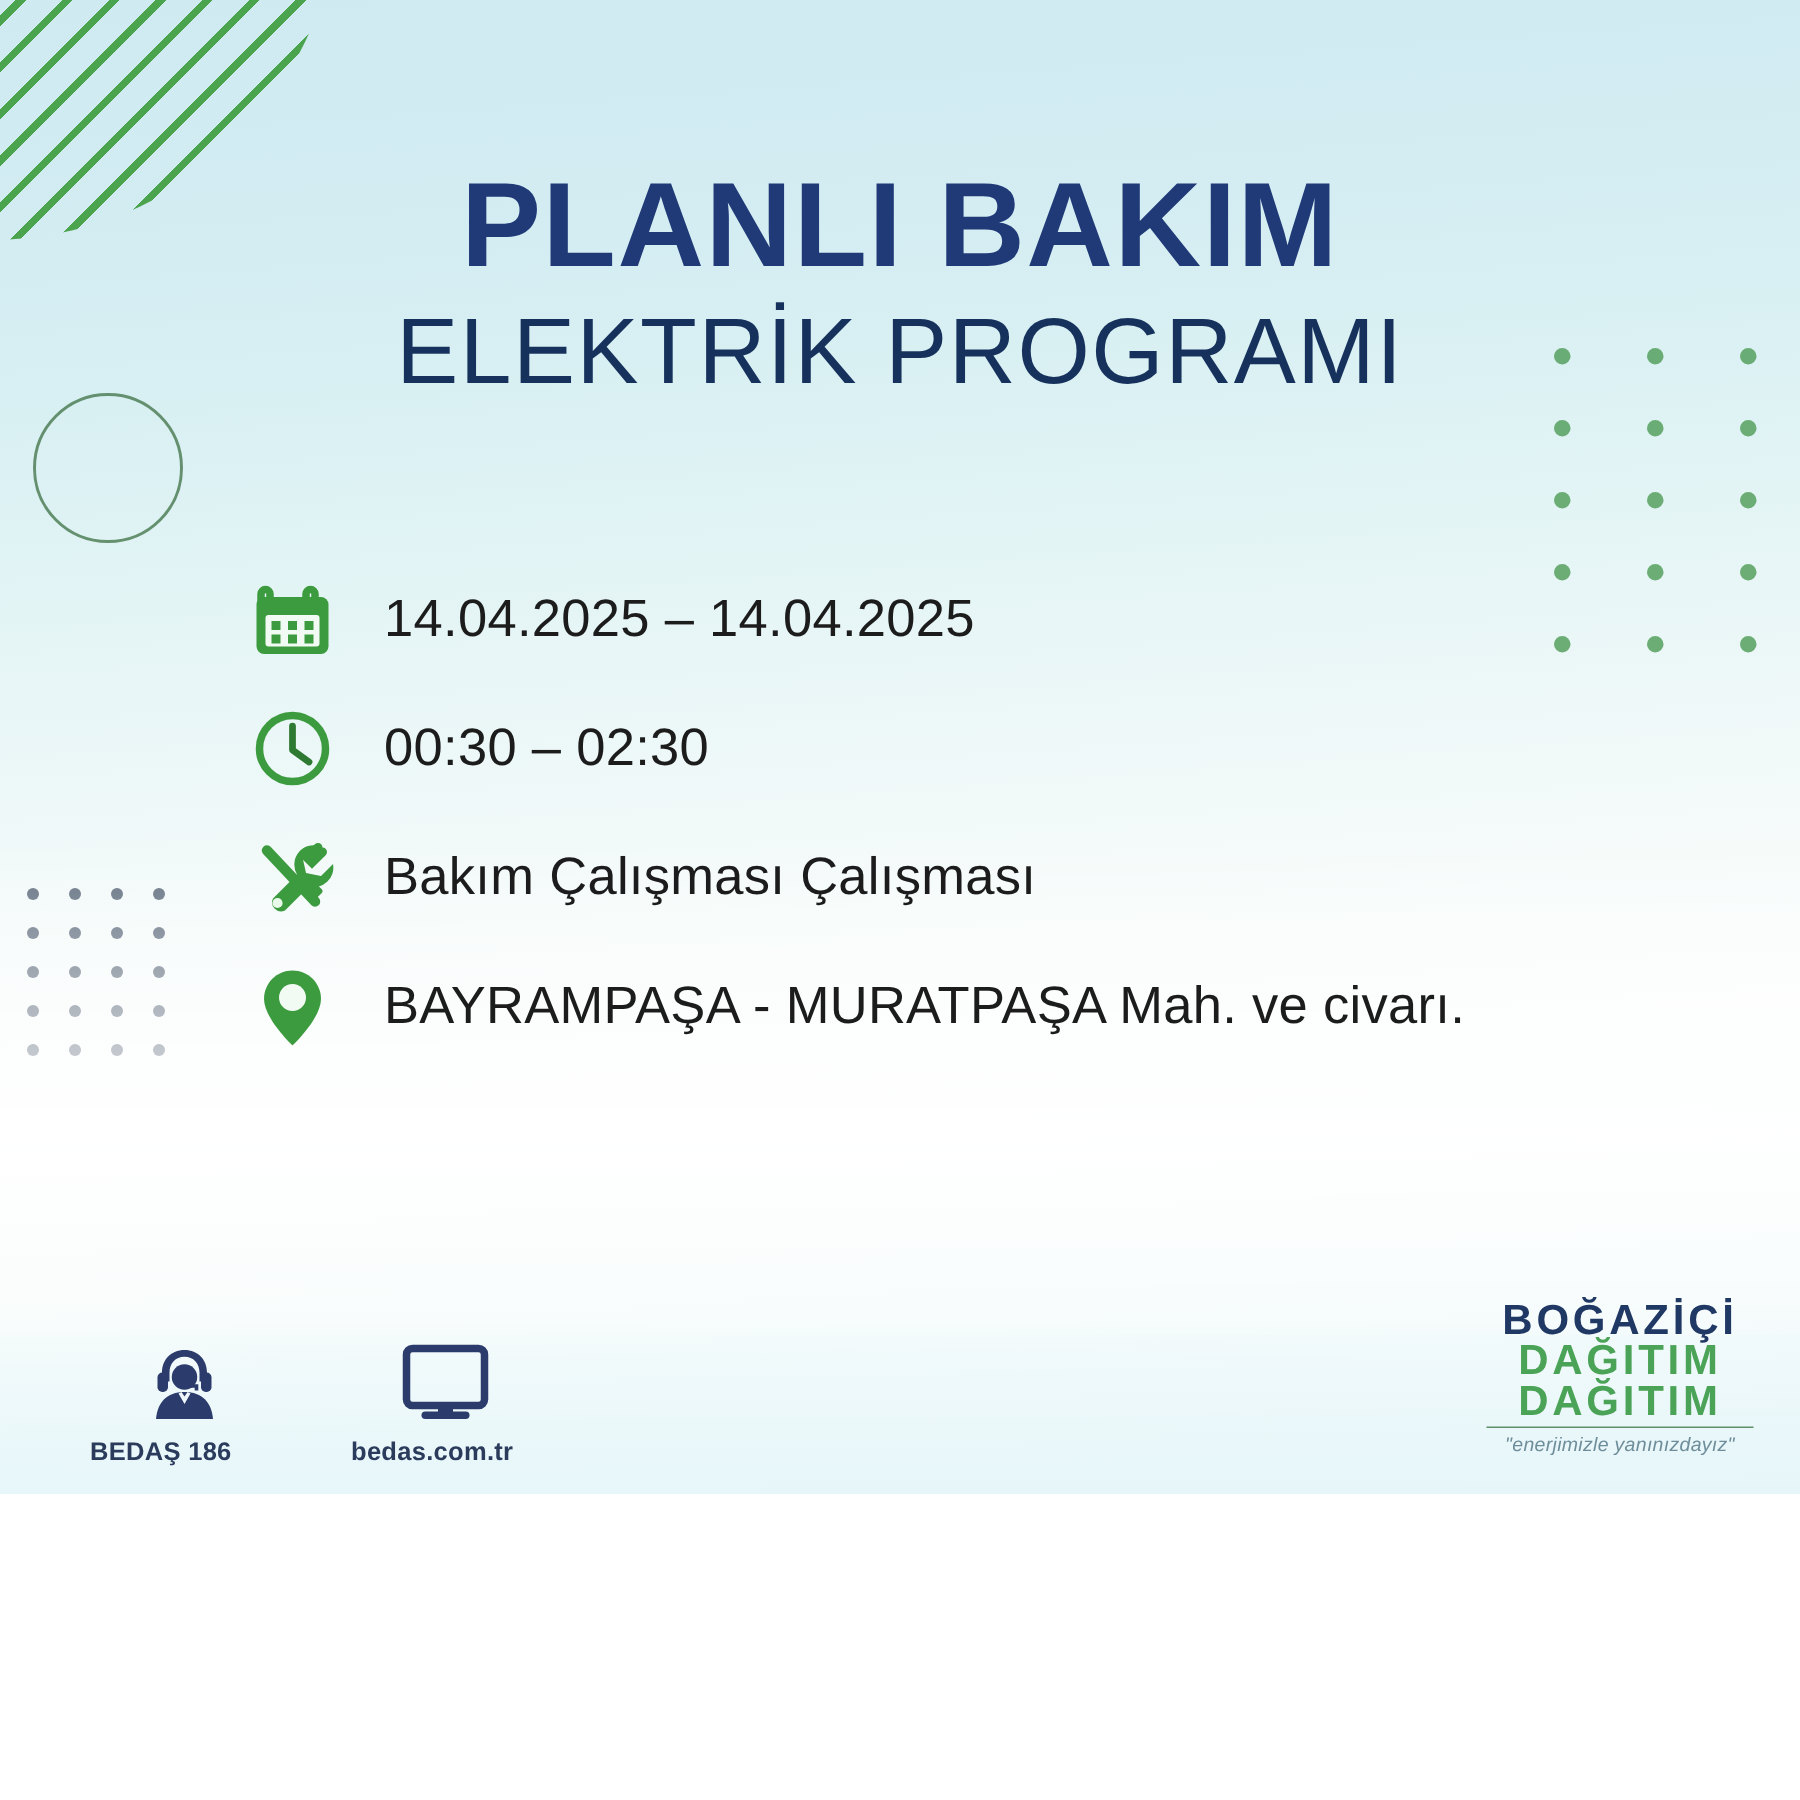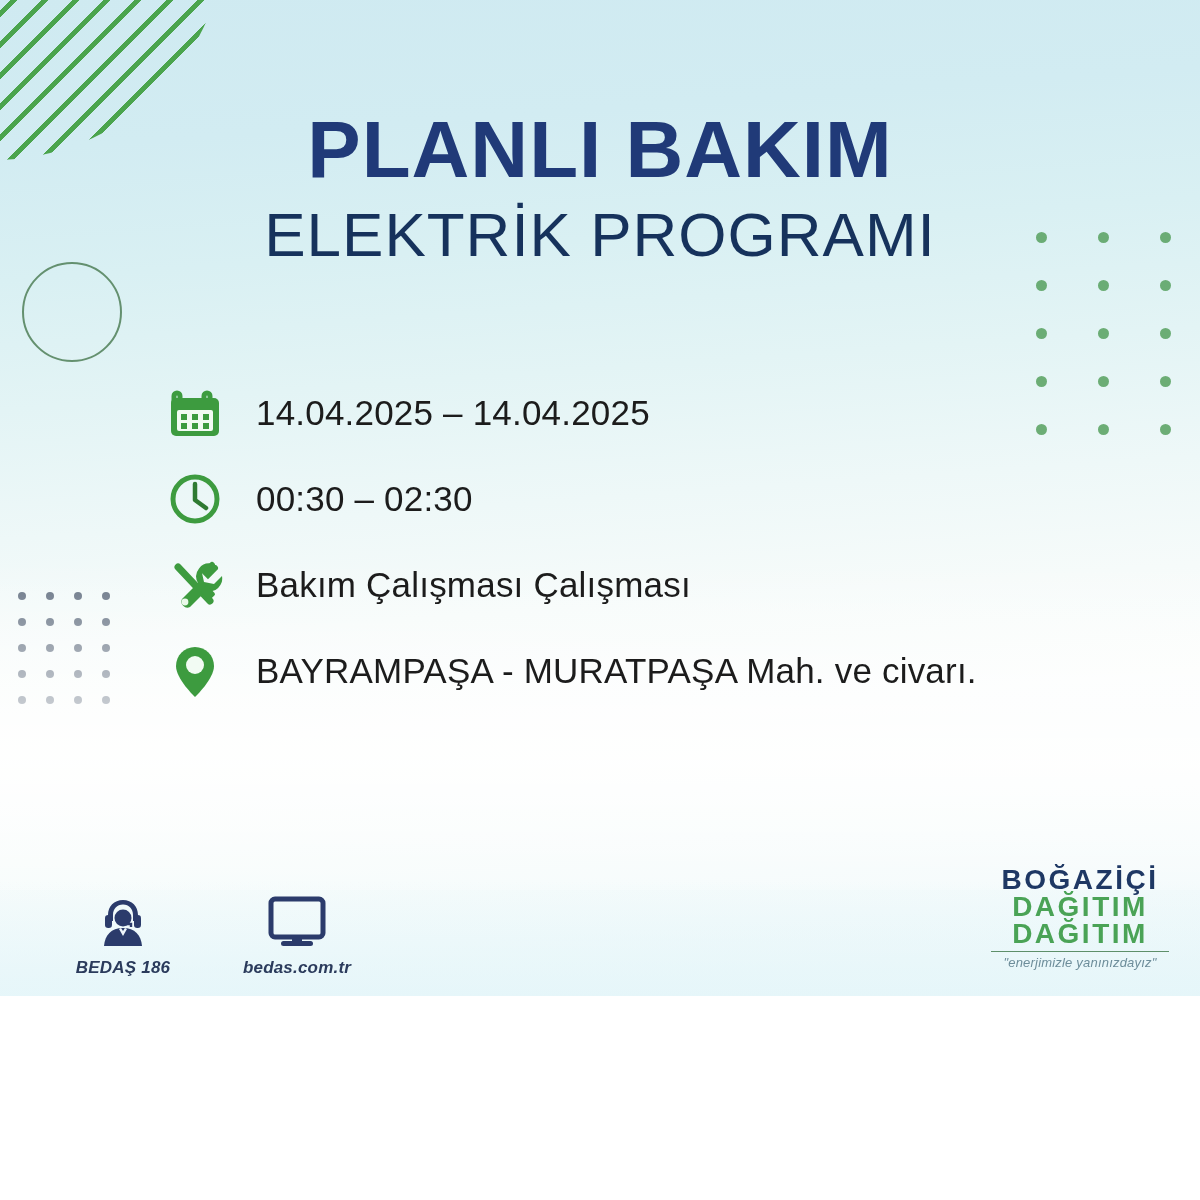--- a/index.html
+++ b/index.html
@@ -179,22 +179,21 @@
   .footer {
     position: absolute;
     left: 60px;
     bottom: 18px;
     display: flex;
     align-items: flex-end;
     gap: 48px;
   }
   .footer-item {
     width: 126px;
-    text-align: center;
-    font-style: italic;
+    text-align: left;
   }
   .footer-ico {
     height: 62px;
     display: flex;
     align-items: flex-end;
     justify-content: center;
   }
   .footer-label {
     margin-top: 8px;
     font-size: 17px;

